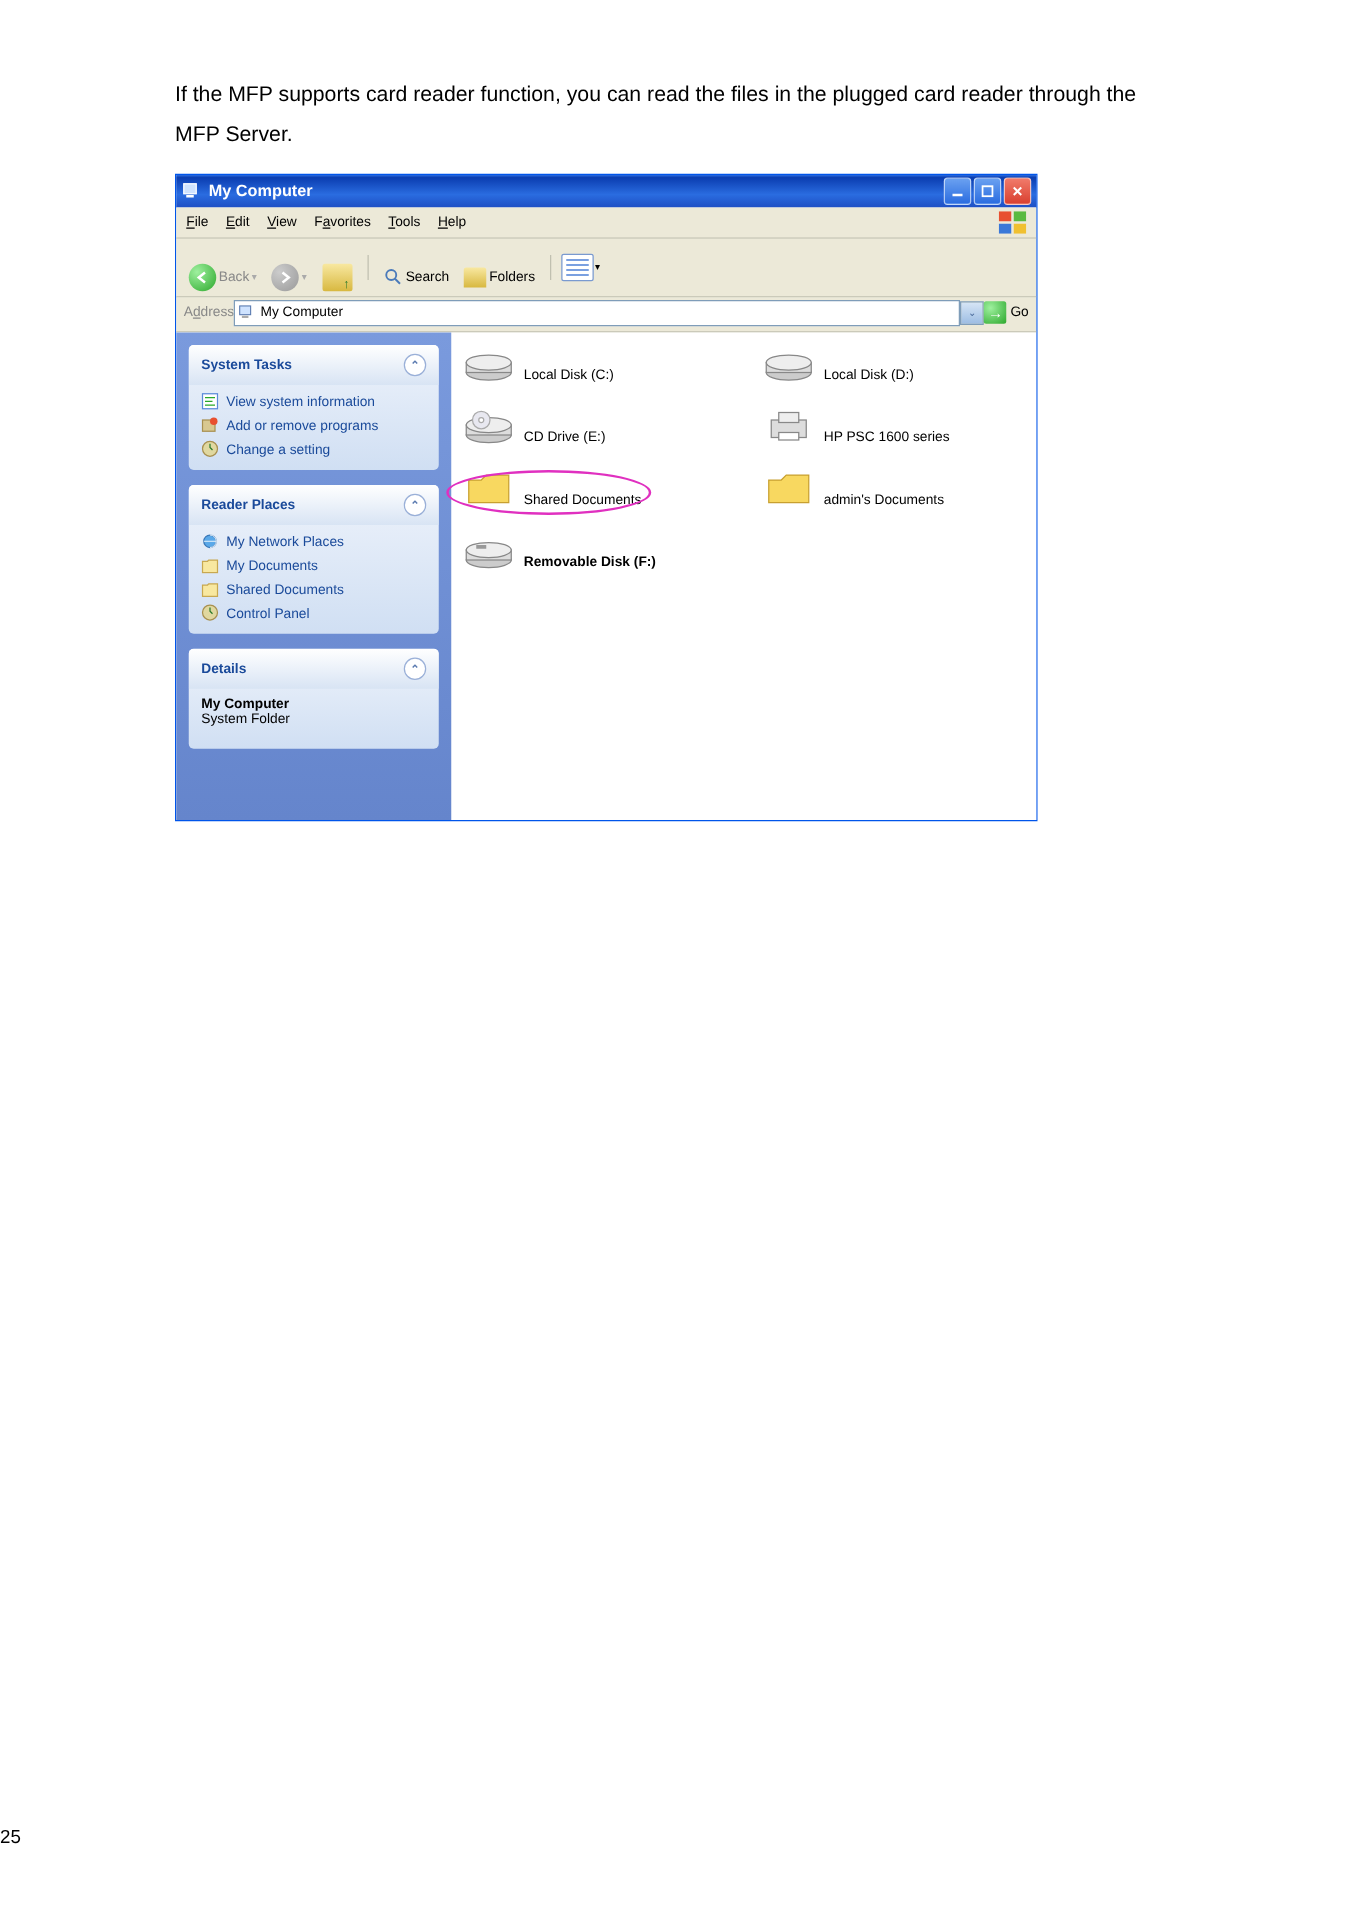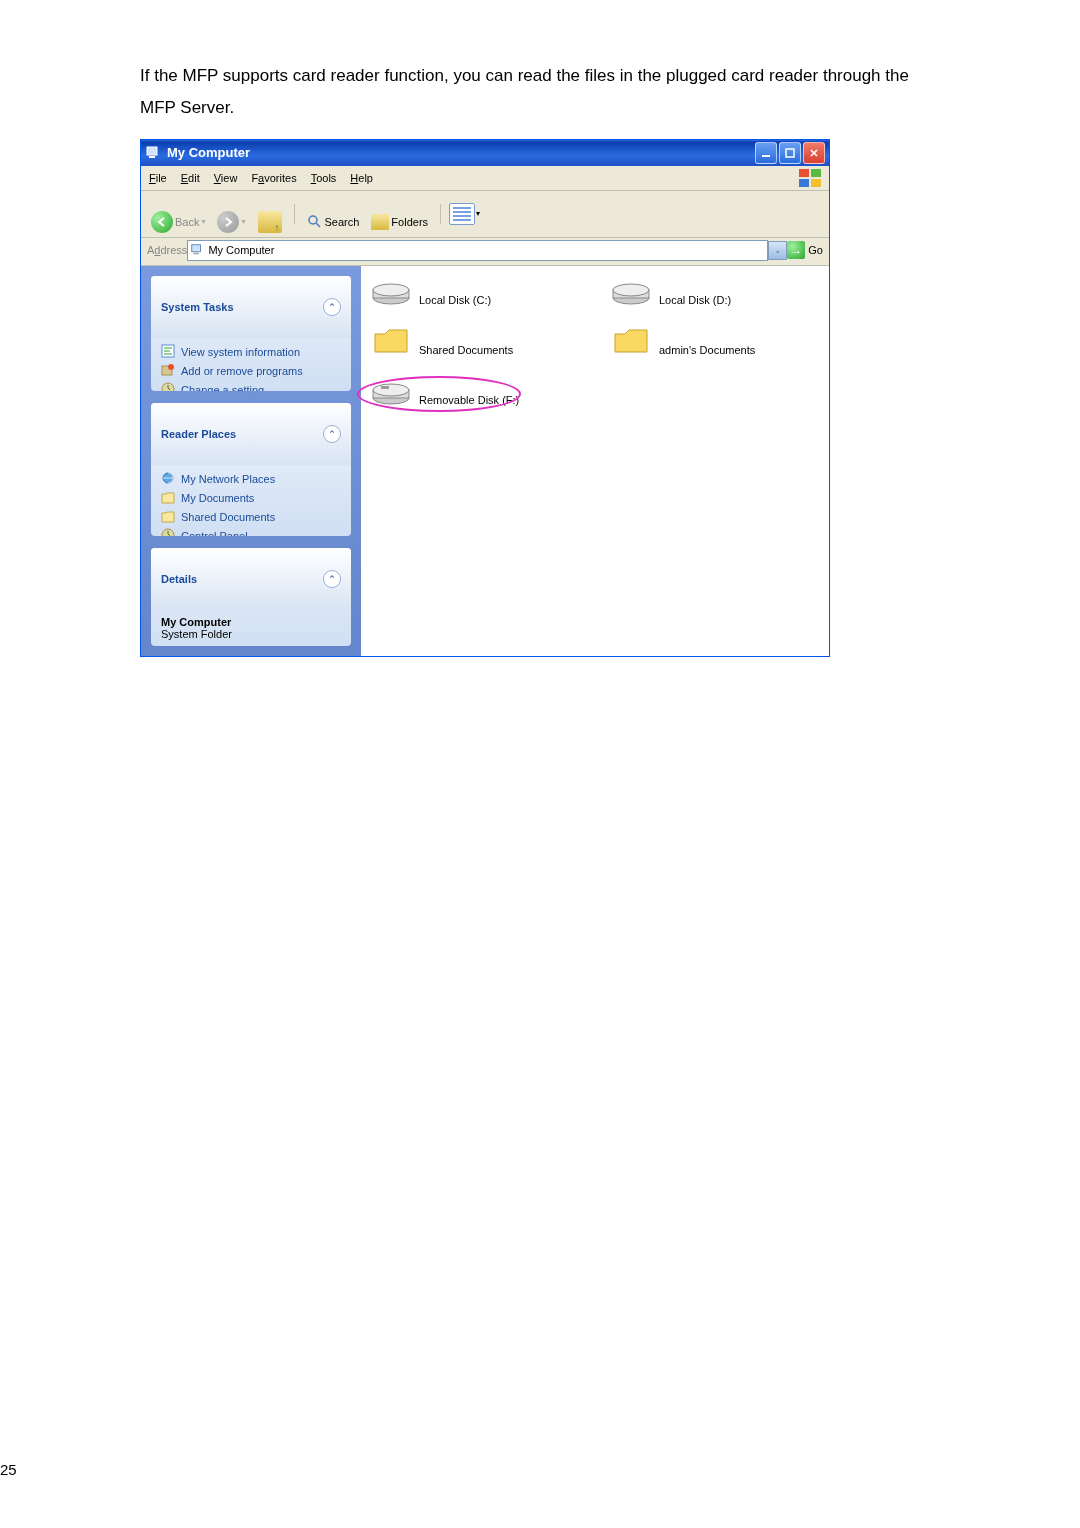--- a/index.html
+++ b/index.html
@@ -244,21 +244,21 @@
   }
   .panel {
     background: linear-gradient(to bottom, #eef3fb 0%, #d0dff3 100%);
     border-radius: 4px;
     overflow: hidden;
   }
   .panel-head {
     display: flex;
     align-items: center;
     justify-content: space-between;
-    padding: 22px 10px;
+    padding: 7px 10px;
     font-weight: bold;
     font-size: 11px;
     color: #1a4a9a;
     background: linear-gradient(to bottom, #fff, #d8e4f4);
   }
   .collapse-btn {
     width: 16px;
     height: 16px;
     border-radius: 50%;
     border: 1px solid #9ab0d8;
@@ -551,33 +551,53 @@
               <ellipse cx="20" cy="22" rx="18" ry="6" fill="#ccc" stroke="#888"></ellipse>
               <rect x="2" y="14" width="36" height="8" fill="#ddd" stroke="#888"></rect>
               <ellipse cx="20" cy="14" rx="18" ry="6" fill="#eee" stroke="#888"></ellipse>
             </svg>
             <span>Local Disk (D:)</span>
           </div>
         </div>
         <div class="drive-row">
           <div class="drive">
             <svg class="drive-icon" viewBox="0 0 40 30">
-              <path d="M4 8 h10 l4 -4 h18 v22 h-32 z" fill="#f8d860" stroke="#c8a030"></path>
-            </svg>
-            <span>Shared Documents</span>
-          </div>
+              <ellipse cx="20" cy="22" rx="18" ry="6" fill="#ccc" stroke="#888"></ellipse>
+              <rect x="2" y="14" width="36" height="8" fill="#ddd" stroke="#888"></rect>
+              <ellipse cx="20" cy="14" rx="18" ry="6" fill="#eee" stroke="#888"></ellipse>
+              <circle cx="14" cy="10" r="7" fill="#e8e8f0" stroke="#aaa"></circle>
+              <circle cx="14" cy="10" r="2" fill="#fff" stroke="#aaa"></circle>
+            </svg>
+            <span>CD Drive (E:)</span>
+          </div>
+          <div class="drive">
+            <svg class="drive-icon" viewBox="0 0 40 30">
+              <rect x="6" y="10" width="28" height="14" fill="#ddd" stroke="#888"></rect>
+              <rect x="12" y="4" width="16" height="8" fill="#eee" stroke="#888"></rect>
+              <rect x="12" y="20" width="16" height="6" fill="#fff" stroke="#888"></rect>
+            </svg>
+            <span>HP PSC 1600 series</span>
+          </div>
+        </div>
+        <div class="drive-row">
           <div class="drive">
             <svg class="drive-icon" viewBox="0 0 40 30">
               <path d="M4 8 h10 l4 -4 h18 v22 h-32 z" fill="#f8d860" stroke="#c8a030"></path>
             </svg>
+            <span>Shared Documents</span>
+          </div>
+          <div class="drive">
+            <svg class="drive-icon" viewBox="0 0 40 30">
+              <path d="M4 8 h10 l4 -4 h18 v22 h-32 z" fill="#f8d860" stroke="#c8a030"></path>
+            </svg>
             <span>admin's Documents</span>
           </div>
         </div>
         <div class="drive-row">
-          <div class="drive" style="position:relative;">
+          <div class="drive" style="position:relative;font-weight:bold;">
             <svg class="drive-icon" viewBox="0 0 40 30">
               <ellipse cx="20" cy="22" rx="18" ry="6" fill="#ccc" stroke="#888"></ellipse>
               <rect x="2" y="14" width="36" height="8" fill="#ddd" stroke="#888"></rect>
               <ellipse cx="20" cy="14" rx="18" ry="6" fill="#eee" stroke="#888"></ellipse>
               <rect x="10" y="10" width="8" height="3" fill="#999"></rect>
             </svg>
             <span>Removable Disk (F:)</span>
           </div>
         </div>
       </div>

